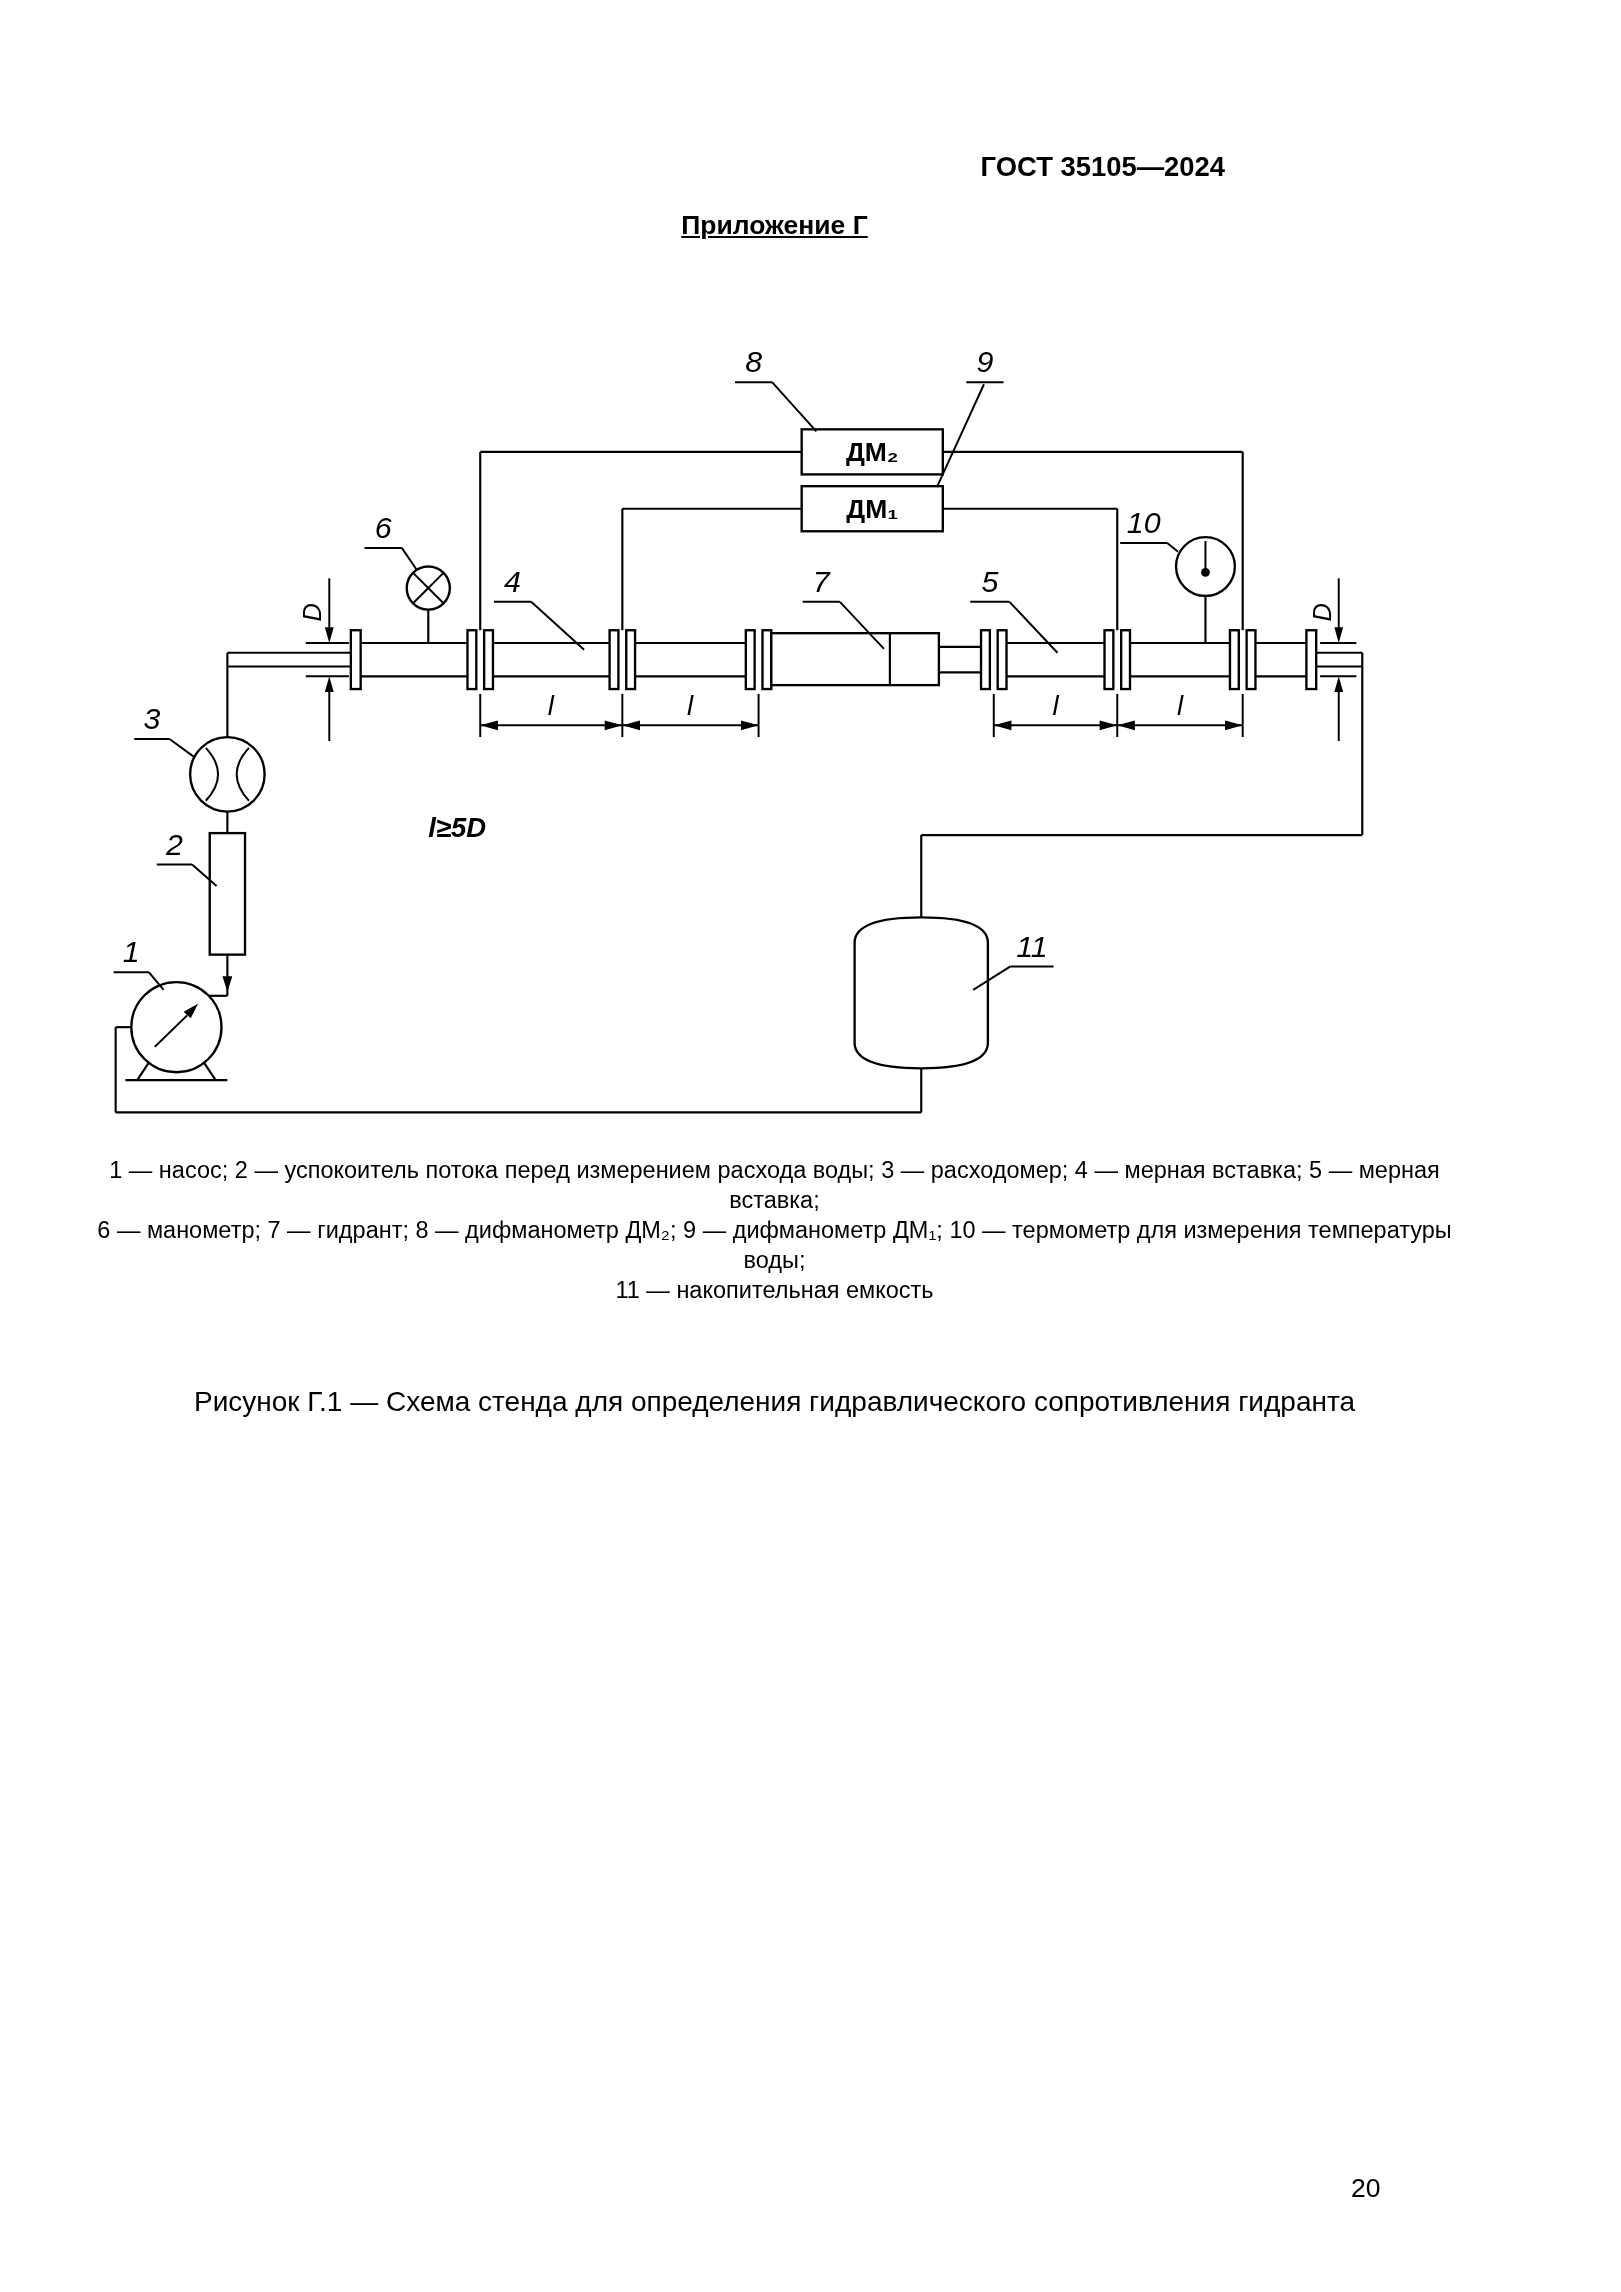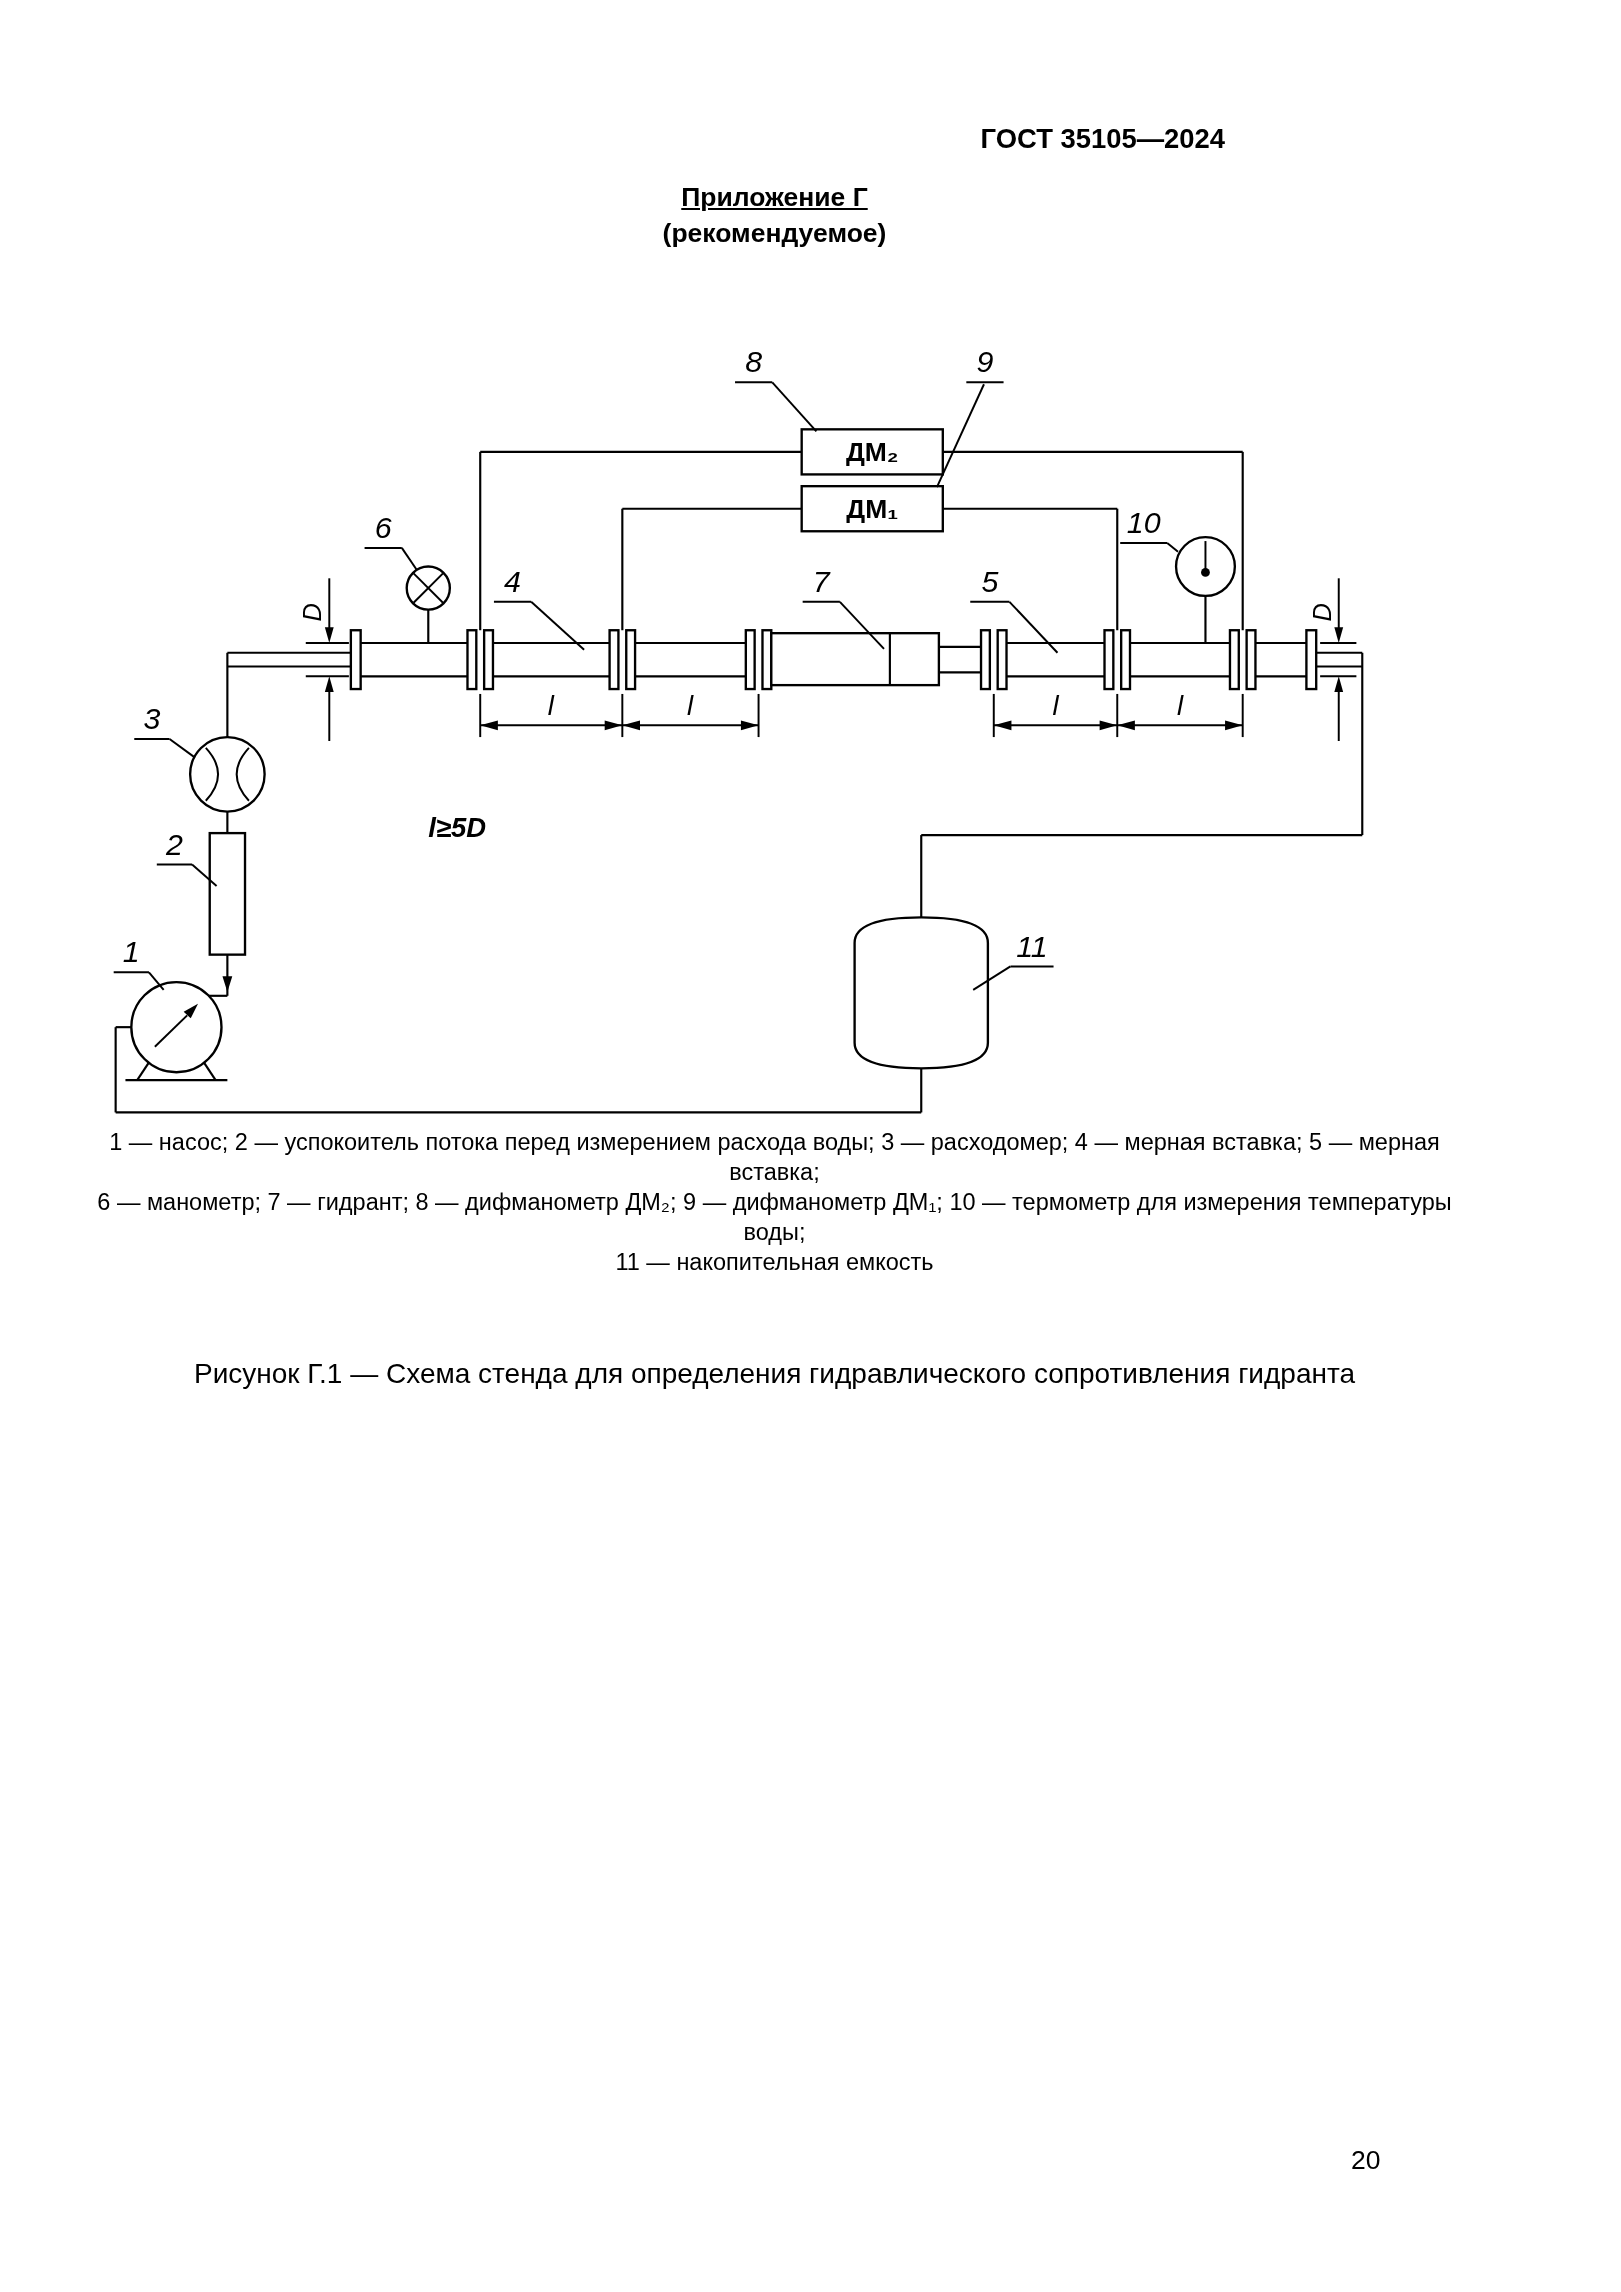--- a/index.html
+++ b/index.html
@@ -5,21 +5,21 @@
   * { box-sizing: border-box; }
   html, body { margin: 0; padding: 0; background: #ffffff; }
   .page {
     position: relative;
     width: 1621px; height: 2293px;
     background: #ffffff;
     font-family: "Liberation Sans", "DejaVu Sans", sans-serif;
     color: #000;
     overflow: hidden;
   }
-  .abs { position: absolute; }
+  .abs { position: absolute; margin-top: 28px; }
   .gost-num { top: 123px; left: 823px; width: 402px; text-align: right; font-size: 27.4px; font-weight: bold; }
   .h-appendix { top: 182px; left: 69px; width: 1411px; text-align: center; font-size: 26.5px; font-weight: bold; text-decoration: underline; }
   .h-sub { top: 218px; left: 69px; width: 1411px; text-align: center; font-size: 26.5px; font-weight: bold; }
   .h-title { top: 271px; left: 69px; width: 1411px; text-align: center; font-size: 27.4px; font-weight: bold; }
   .legend { top: 1127px; left: 69px; width: 1411px; text-align: center; font-size: 23.5px; line-height: 30px; }
   .note { top: 1259px; left: 110px; width: 1400px; font-size: 26.5px; line-height: 37px; text-align: justify; text-indent: 55px; }
   .caption { top: 1358px; left: 69px; width: 1411px; text-align: center; font-size: 28px; }
   .pagenum { top: 2145px; left: 1351px; width: 69px; font-size: 26.5px; }
 
   svg.diagram { position: absolute; top: 0; left: 0; pointer-events: none; }
@@ -35,21 +35,20 @@
   .dimL { font-size: 28px; font-style: italic; }
   .rule { font-size: 28px; font-style: italic; font-weight: bold; }
 </style>
 </head>
 <body>
 
 <div class="page">
 
   <div class="abs gost-num">ГОСТ 35105—2024</div>
   <div class="abs h-appendix">Приложение Г</div>
-  <div class="abs h-sub">(рекомендуемое)</div>
 
   <svg class="diagram" width="1621" height="1137" viewBox="0 0 1654 1160">
 
     <g>
       <line class="ln" x1="818" y1="461" x2="490" y2="461"></line>
       <line class="ln" x1="490" y1="461" x2="490" y2="643"></line>
       <line class="ln" x1="962" y1="461" x2="1268" y2="461"></line>
       <line class="ln" x1="1268" y1="461" x2="1268" y2="643"></line>
       <line class="ln" x1="818" y1="519" x2="635" y2="519"></line>
       <line class="ln" x1="635" y1="519" x2="635" y2="643"></line>

